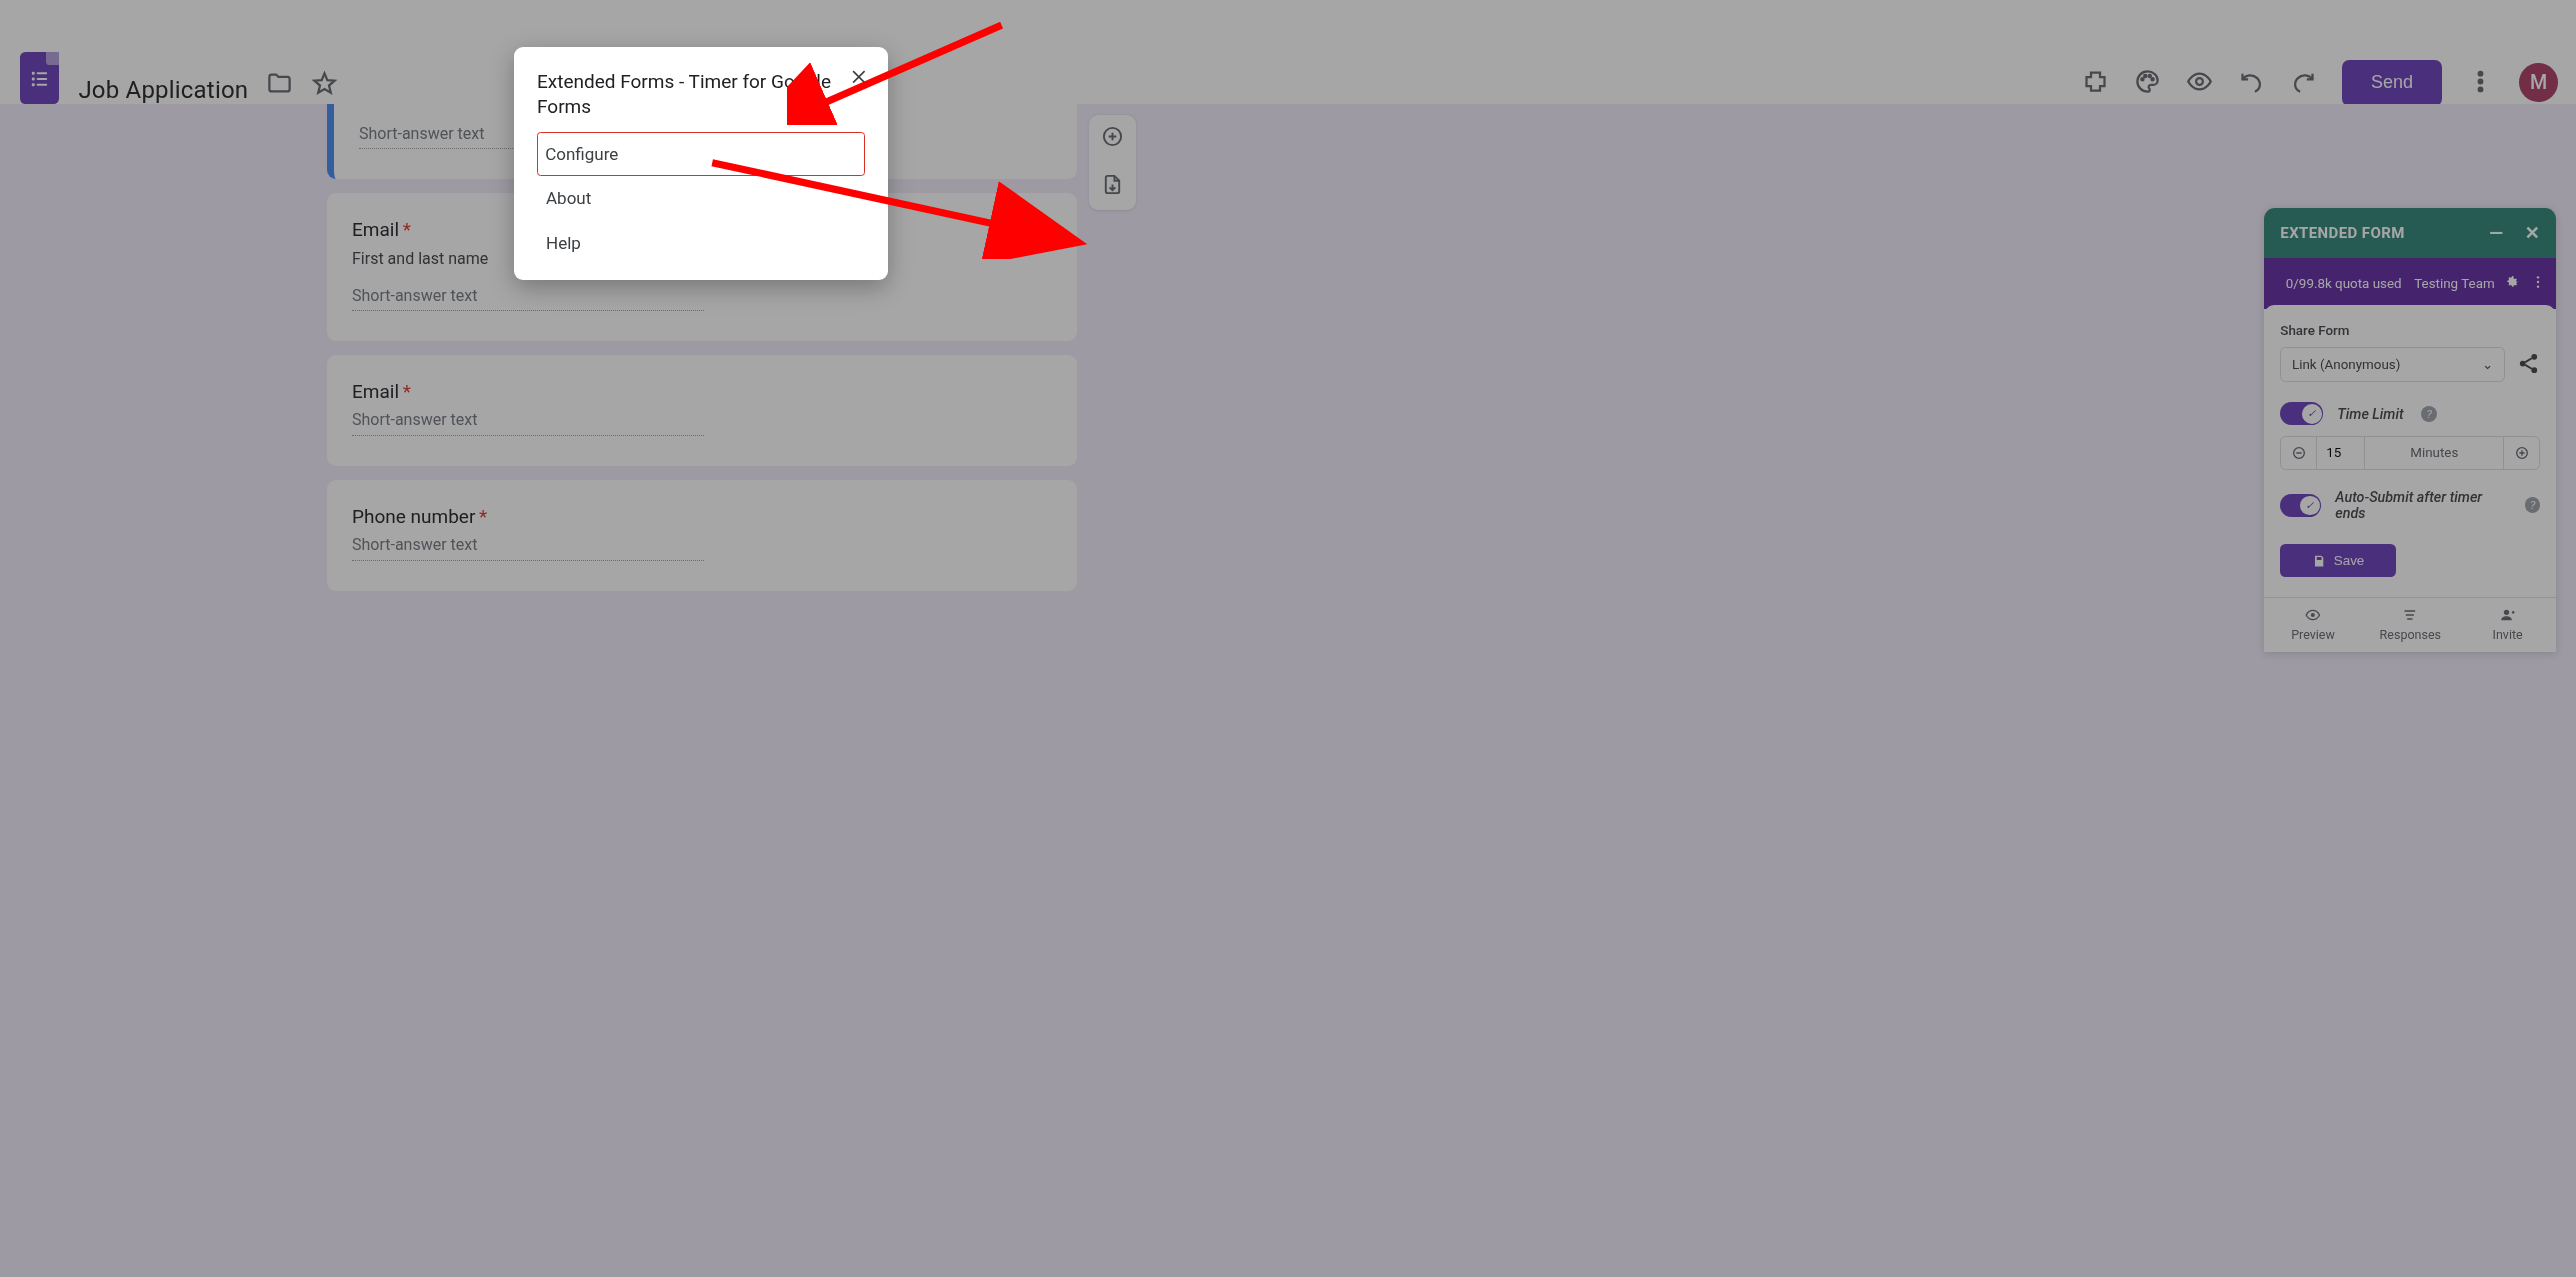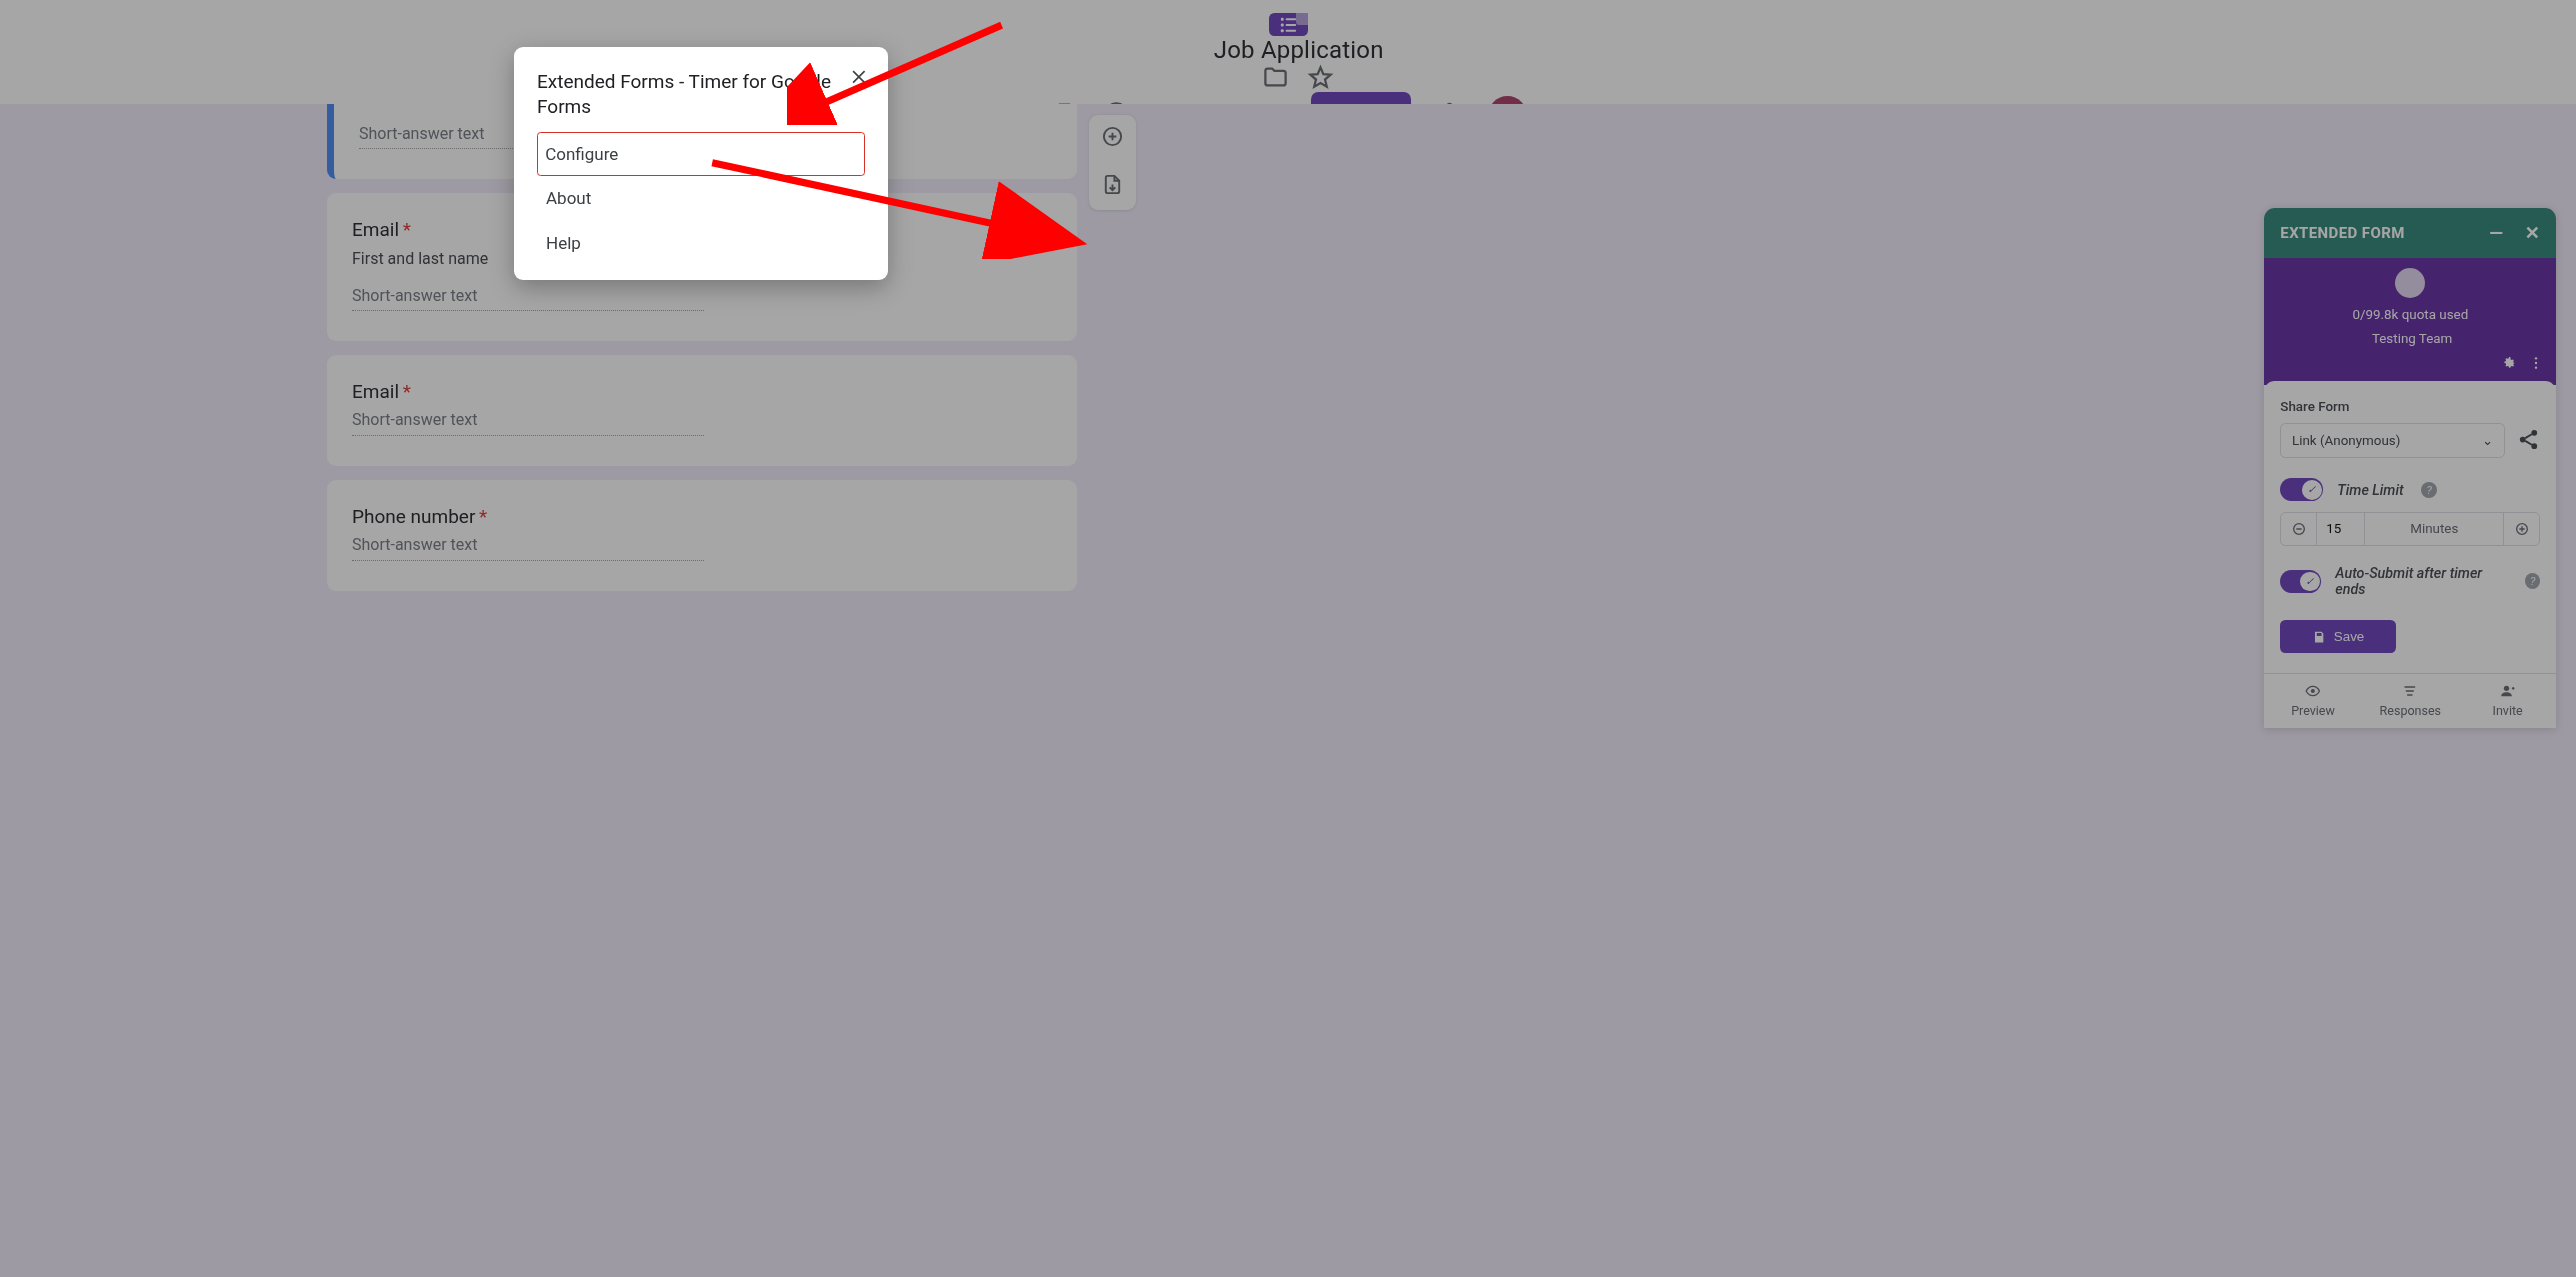--- a/index.html
+++ b/index.html
@@ -2,24 +2,23 @@
 <html style="font-size:14.3px"><head>
 <meta charset="utf-8">
 <style>
   * { box-sizing: border-box; margin: 0; padding: 0; }
   html, body { width: 100%; height: 100%; font-family: 'Google Sans', Roboto, Arial, sans-serif; background: #f0ebf8; overflow: hidden; }
   
   .toolbar {
     height: 104px;
     background: #fff;
     display: flex;
-    align-items: center;
+    align-items: flex-end;
     padding: 12.5px 18px 0 19.7px;
     position: relative;
-    flex-direction: column;
   }
   .forms-logo {
     width: 39px; height: 52px;
     background: #673ab7;
     border-radius: 5.4px;
     display: flex; align-items: center; justify-content: center;
     position: relative;
   }
   .forms-logo::before { content: ""; position: absolute; top: 0; right: 0; width: 12.5px; height: 12.5px; background: #b39ddb; border-bottom-left-radius: 3.6px; }
   .forms-logo svg { width: 23px; height: 23px; fill: #fff; }
@@ -42,21 +41,21 @@
   .q-desc { font-size: 16px; color: #3c4043; margin-bottom: 18px; }
   .answer-line { width: 352px; border-bottom: 0.9px dotted #9e9e9e; padding-bottom: 5.4px; font-size: 16px; color: #70757a; }
 
   .side-toolbar { position: absolute; top: 10.7px; left: 1089px; width: 47px; background: #fff; border-radius: 9px; padding: 10.7px 0; box-shadow: 0 0.9px 2.7px rgba(60,64,67,.15); display: flex; flex-direction: column; align-items: center; gap: 21.5px; }
   .side-toolbar svg { width: 23px; height: 23px; fill: none; stroke: #5f6368; stroke-width: 2; }
 
   .ext-panel { position: absolute; top: 104px; right: 19.7px; width: 292px; background: #fff; border-radius: 10.7px 10.7px 0 0; box-shadow: 0 1.8px 9px rgba(0,0,0,.15); overflow: hidden; }
   .ext-header { background: #2a8273; color: #fff; padding: 14.3px 16px; display: flex; align-items: center; justify-content: space-between; font-size: 15px; font-weight: 700; letter-spacing: 0.4px; text-align: right; }
   .ext-header-ctrl { display: flex; gap: 21.5px; align-items: center; }
   .ext-header-ctrl span { cursor: pointer; font-size: 18px; }
-  .ext-subheader { background: #5f259f; color: #fff; padding: 10.7px 12.5px; display: flex; align-items: center; gap: 9px; font-size: 13.4px; flex-direction: column; }
+  .ext-subheader { background: #5f259f; color: #fff; padding: 10.7px 12.5px; display: flex; align-items: center; gap: 9px; font-size: 13.4px; }
   .ext-avatar { width: 30px; height: 30px; border-radius: 50%; background: #e0d5ee; }
   .ext-quota { flex: 0 0 auto; }
   .ext-team { flex: 0 0 auto; margin-left: 3.6px; }
   .ext-subicons { margin-left: auto; display: flex; gap: 10.7px; }
   .ext-subicons svg { width: 16px; height: 16px; fill: #fff; }
   .ext-body { background: #fff; border-radius: 10.7px; margin-top: -3.6px; padding: 18px 16px 19.7px 16px; }
   .ext-section-label { font-size: 13.4px; color: #3c4043; margin-bottom: 9px; font-weight: 500; }
   .share-row { display: flex; align-items: center; gap: 12.5px; }
   .share-select { flex: 1; border: 0.9px solid #dadce0; border-radius: 5.4px; padding: 9px 10.7px; font-size: 13.4px; color: #3c4043; display: flex; justify-content: space-between; align-items: center; }
   .share-icon svg { width: 23px; height: 23px; fill: #3c4043; }

